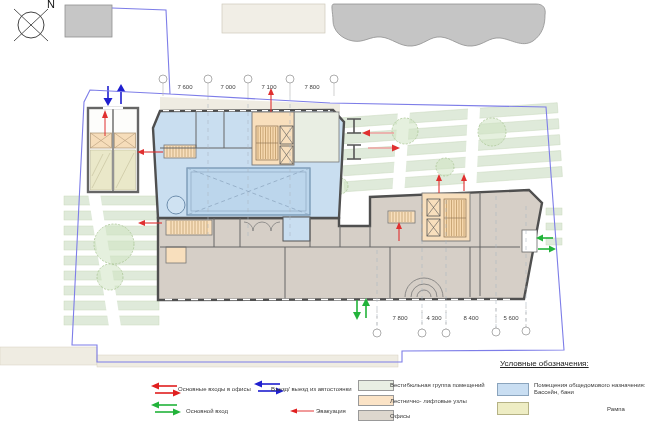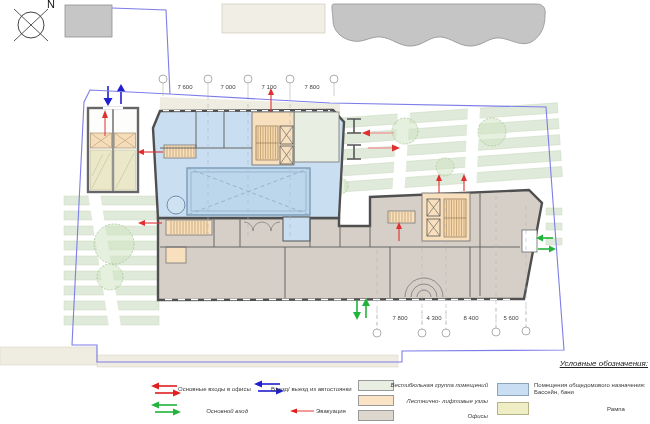--- a/index.html
+++ b/index.html
@@ -1,21 +1,21 @@
 <!DOCTYPE html>
 <html><head>
 <meta charset="utf-8">
 <style>
   html,body{margin:0;padding:0;background:#fff;}
   #canvas{position:relative;width:650px;height:424px;background:#ffffff;overflow:hidden;
           font-family:"Liberation Sans",sans-serif;}
   #plan{position:absolute;left:0;top:0;}
   .t{position:absolute;font-size:6px;line-height:7px;color:#3a3a3a;white-space:nowrap;}
   .tc{text-align:center;}
-  .tr{text-align:right;font-style:italic;}
+  .tr{}
   .dim{font-size:6px;color:#444;}
   .n-label{font-size:11px;color:#111;}
   .legend-title{font-size:8px;color:#222;text-decoration:underline;}
   .sw{position:absolute;border:0.5px solid #999;box-sizing:border-box;}
   .sw1{background:#e9eee3;}
   .sw2{background:#fbe3c6;}
   .sw3{background:#ddd7ce;}
   .sw4{background:#c9def2;border-color:#8aa4bd;}
   .sw5{background:#eeedc4;border-color:#b5b285;}
   .arr{position:absolute;}

